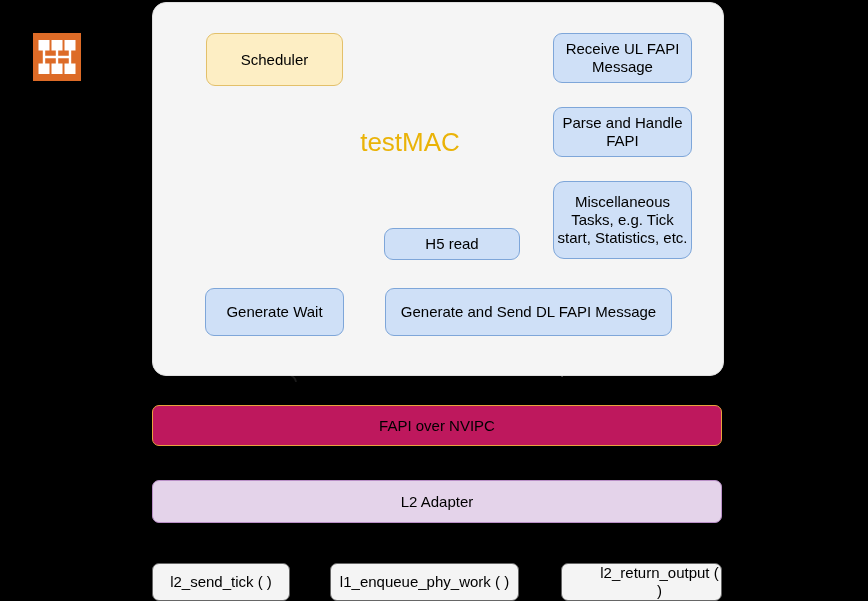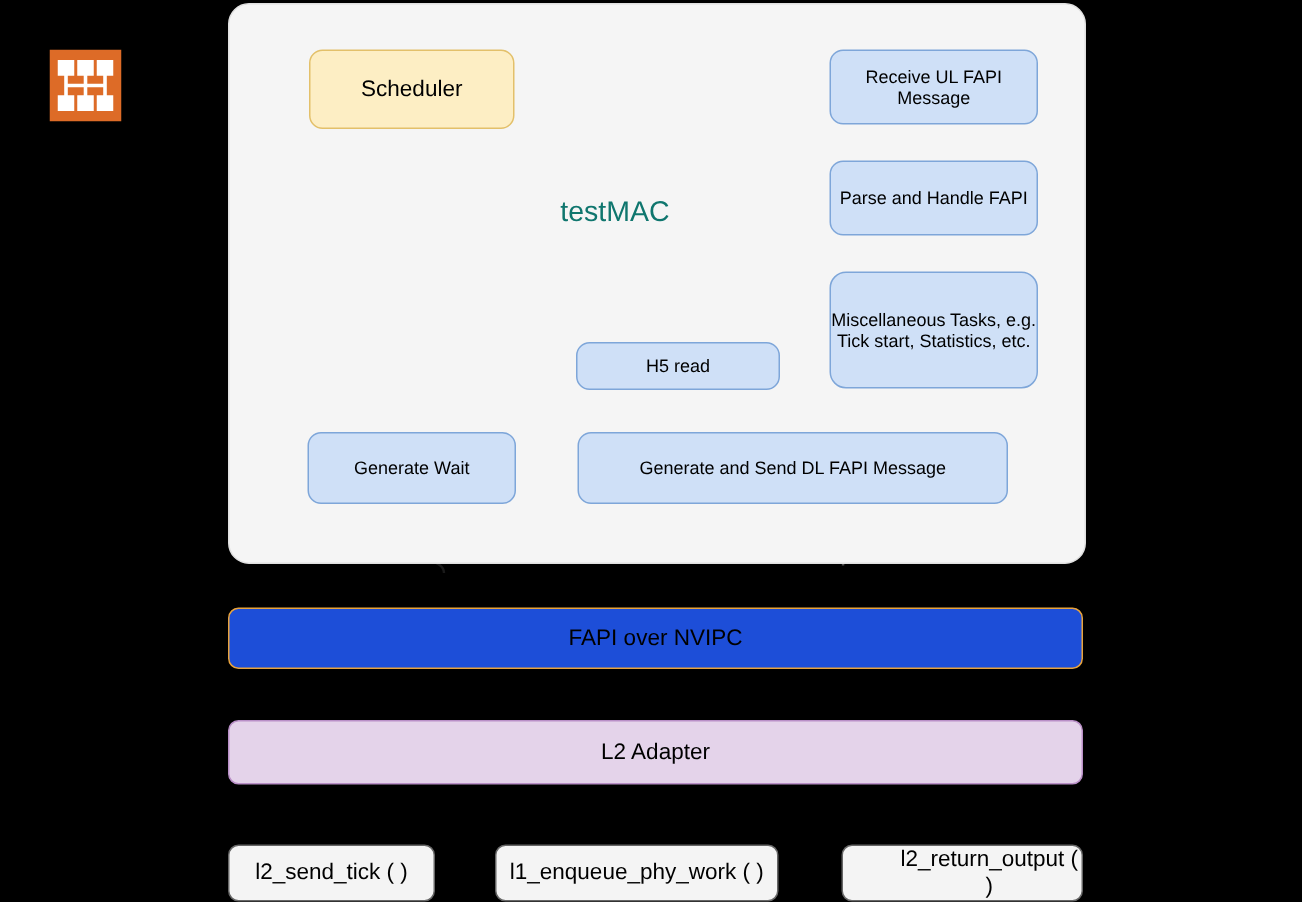--- a/index.html
+++ b/index.html
@@ -43,42 +43,42 @@
     border: 1px solid #e0e0e0;
     border-radius: 14px;
     z-index: 1;
   }
   #testmac-label {
     position: absolute;
     left: 330px;
     top: 128px;
     width: 160px;
     height: 28px;
-    font-size: 19px;
-    color: #0f766e;
+    font-size: 26px;
+    color: #eab308;
     z-index: 3;
     display: flex;
     align-items: center;
     justify-content: center;
   }
   
   .box-blue {
     background: #cfe0f7;
     border: 1px solid #7ea6d9;
     border-radius: 9px;
-    font-size: 12px;
+    font-size: 15px;
   }
   .box-yellow {
     background: #fdeec4;
     border: 1px solid #e3c06a;
     border-radius: 9px;
     font-size: 15px;
   }
   .box-orange {
-    background: #1d4ed8;
+    background: #be185d;
     border: 1px solid #e8a33d;
     border-radius: 7px;
     font-size: 15px;
   }
   .box-purple {
     background: #e4d3ea;
     border: 1px solid #b98fc7;
     border-radius: 7px;
     font-size: 15px;
   }

